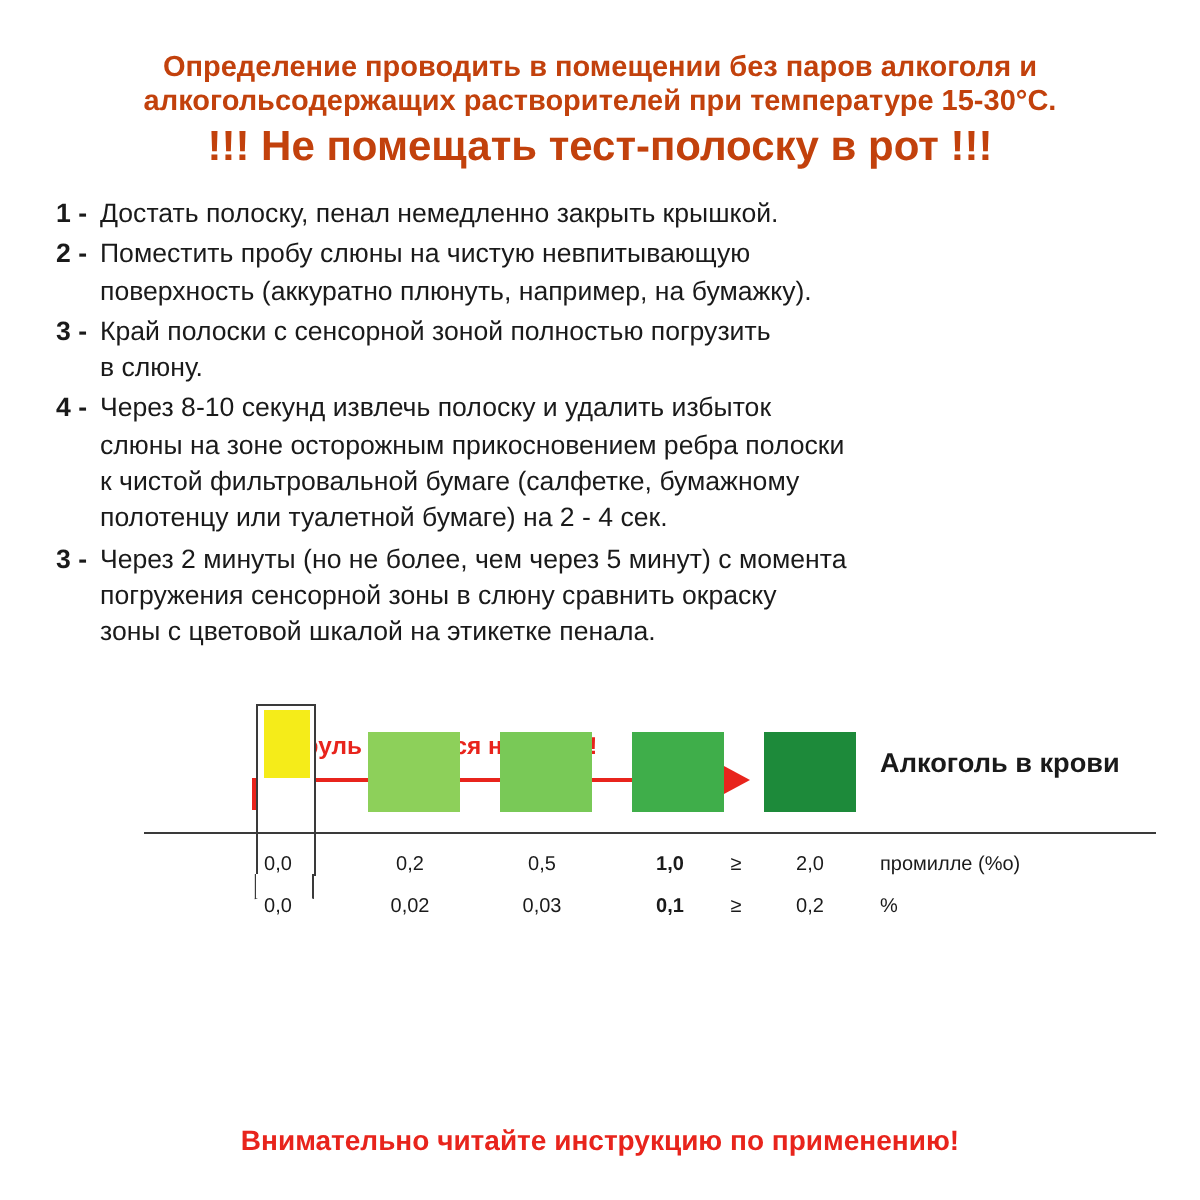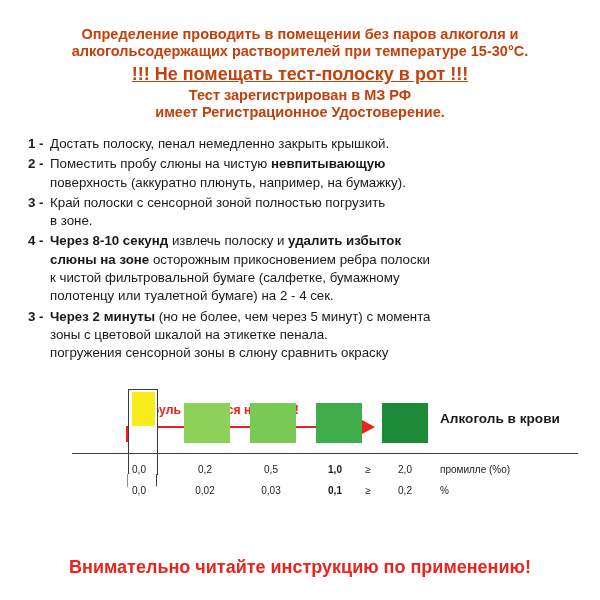--- a/index.html
+++ b/index.html
@@ -26,24 +26,23 @@
   .header {
     text-align: center;
     color: #c2410c;
     font-weight: bold;
   }
   .header .line1 {
     font-size: 14.5px;
     line-height: 17px;
   }
   .header .line2 {
-    font-size: 18px;
+    font-size: 21px;
     line-height: 20px;
     margin-top: 4px;
-    text-decoration: underline;
   }
   .header .line3 {
     font-size: 14.5px;
     line-height: 17px;
     margin-top: 3px;
   }
 
   
   .steps {
     margin-top: 14px;
@@ -59,21 +58,21 @@
   .step .num {
     flex: 0 0 auto;
     font-weight: bold;
     width: 22px;
     text-align: left;
   }
   .step .body {
     flex: 1 1 auto;
     text-align: justify;
   }
-  .step .body b { font-weight: bold; }
+  .step .body b { font-weight: normal; }
 
   
   .scale-zone {
     position: relative;
     margin-top: 16px;
     padding-left: 50px;
   }
   .warn {
     position: absolute;
     left: 112px;
@@ -187,38 +186,34 @@
 
   
   .footer {
     position: absolute;
     left: 0;
     right: 0;
     bottom: 22px;
     text-align: center;
     color: #e8241c;
     font-weight: bold;
-    font-size: 18px;
+    font-size: 14px;
   }
 </style>
 </head>
 <body>
 
 <div class="page">
 
   <div class="header">
     <div class="line1">
       <div>Определение проводить в помещении без паров алкоголя и</div>
       <div>алкогольсодержащих растворителей при температуре 15-30°С.</div>
     </div>
     <div class="line2">!!! Не помещать тест-полоску в рот !!!</div>
-    <div class="line3">
-      <div>Тест зарегистрирован в МЗ РФ</div>
-      <div>имеет Регистрационное Удостоверение.</div>
-    </div>
   </div>
 
   <div class="steps">
 
     <div class="step">
       <div class="num">1 -</div>
       <div class="body">
         <span>Достать полоску, пенал немедленно  закрыть крышкой.</span>
       </div>
     </div>
@@ -228,40 +223,40 @@
       <div class="body">
         <span>Поместить пробу слюны на чистую </span><b>невпитывающую</b>
         <div>поверхность (аккуратно плюнуть, например, на бумажку).</div>
       </div>
     </div>
 
     <div class="step">
       <div class="num">3 -</div>
       <div class="body">
         <span>Край полоски  с  сенсорной  зоной  полностью  погрузить</span>
-        <div>в зоне.</div>
+        <div>в слюну.</div>
       </div>
     </div>
 
     <div class="step">
       <div class="num">4 -</div>
       <div class="body">
         <b>Через 8-10 секунд </b><span>извлечь полоску и </span><b>удалить избыток</b>
         <div><b>слюны на зоне</b><span> осторожным прикосновением ребра  полоски</span></div>
         <div>к  чистой  фильтровальной  бумаге  (салфетке,  бумажному</div>
         <div>полотенцу  или  туалетной  бумаге)  на  2 - 4  сек.</div>
       </div>
     </div>
 
     <div class="step">
       <div class="num">3 -</div>
       <div class="body">
         <b>Через 2   минуты </b><span>(но не более, чем через 5 минут)  с  момента</span>
+        <div>погружения  сенсорной  зоны  в  слюну  сравнить   окраску</div>
         <div>зоны  с  цветовой  шкалой  на  этикетке  пенала.</div>
-        <div>погружения  сенсорной  зоны  в  слюну  сравнить   окраску</div>
       </div>
     </div>
 
   </div>
 
   <div class="scale-zone">
 
     <div class="warn">За руль садиться нельзя!!!</div>
 
     <div class="arrow-wrap">

